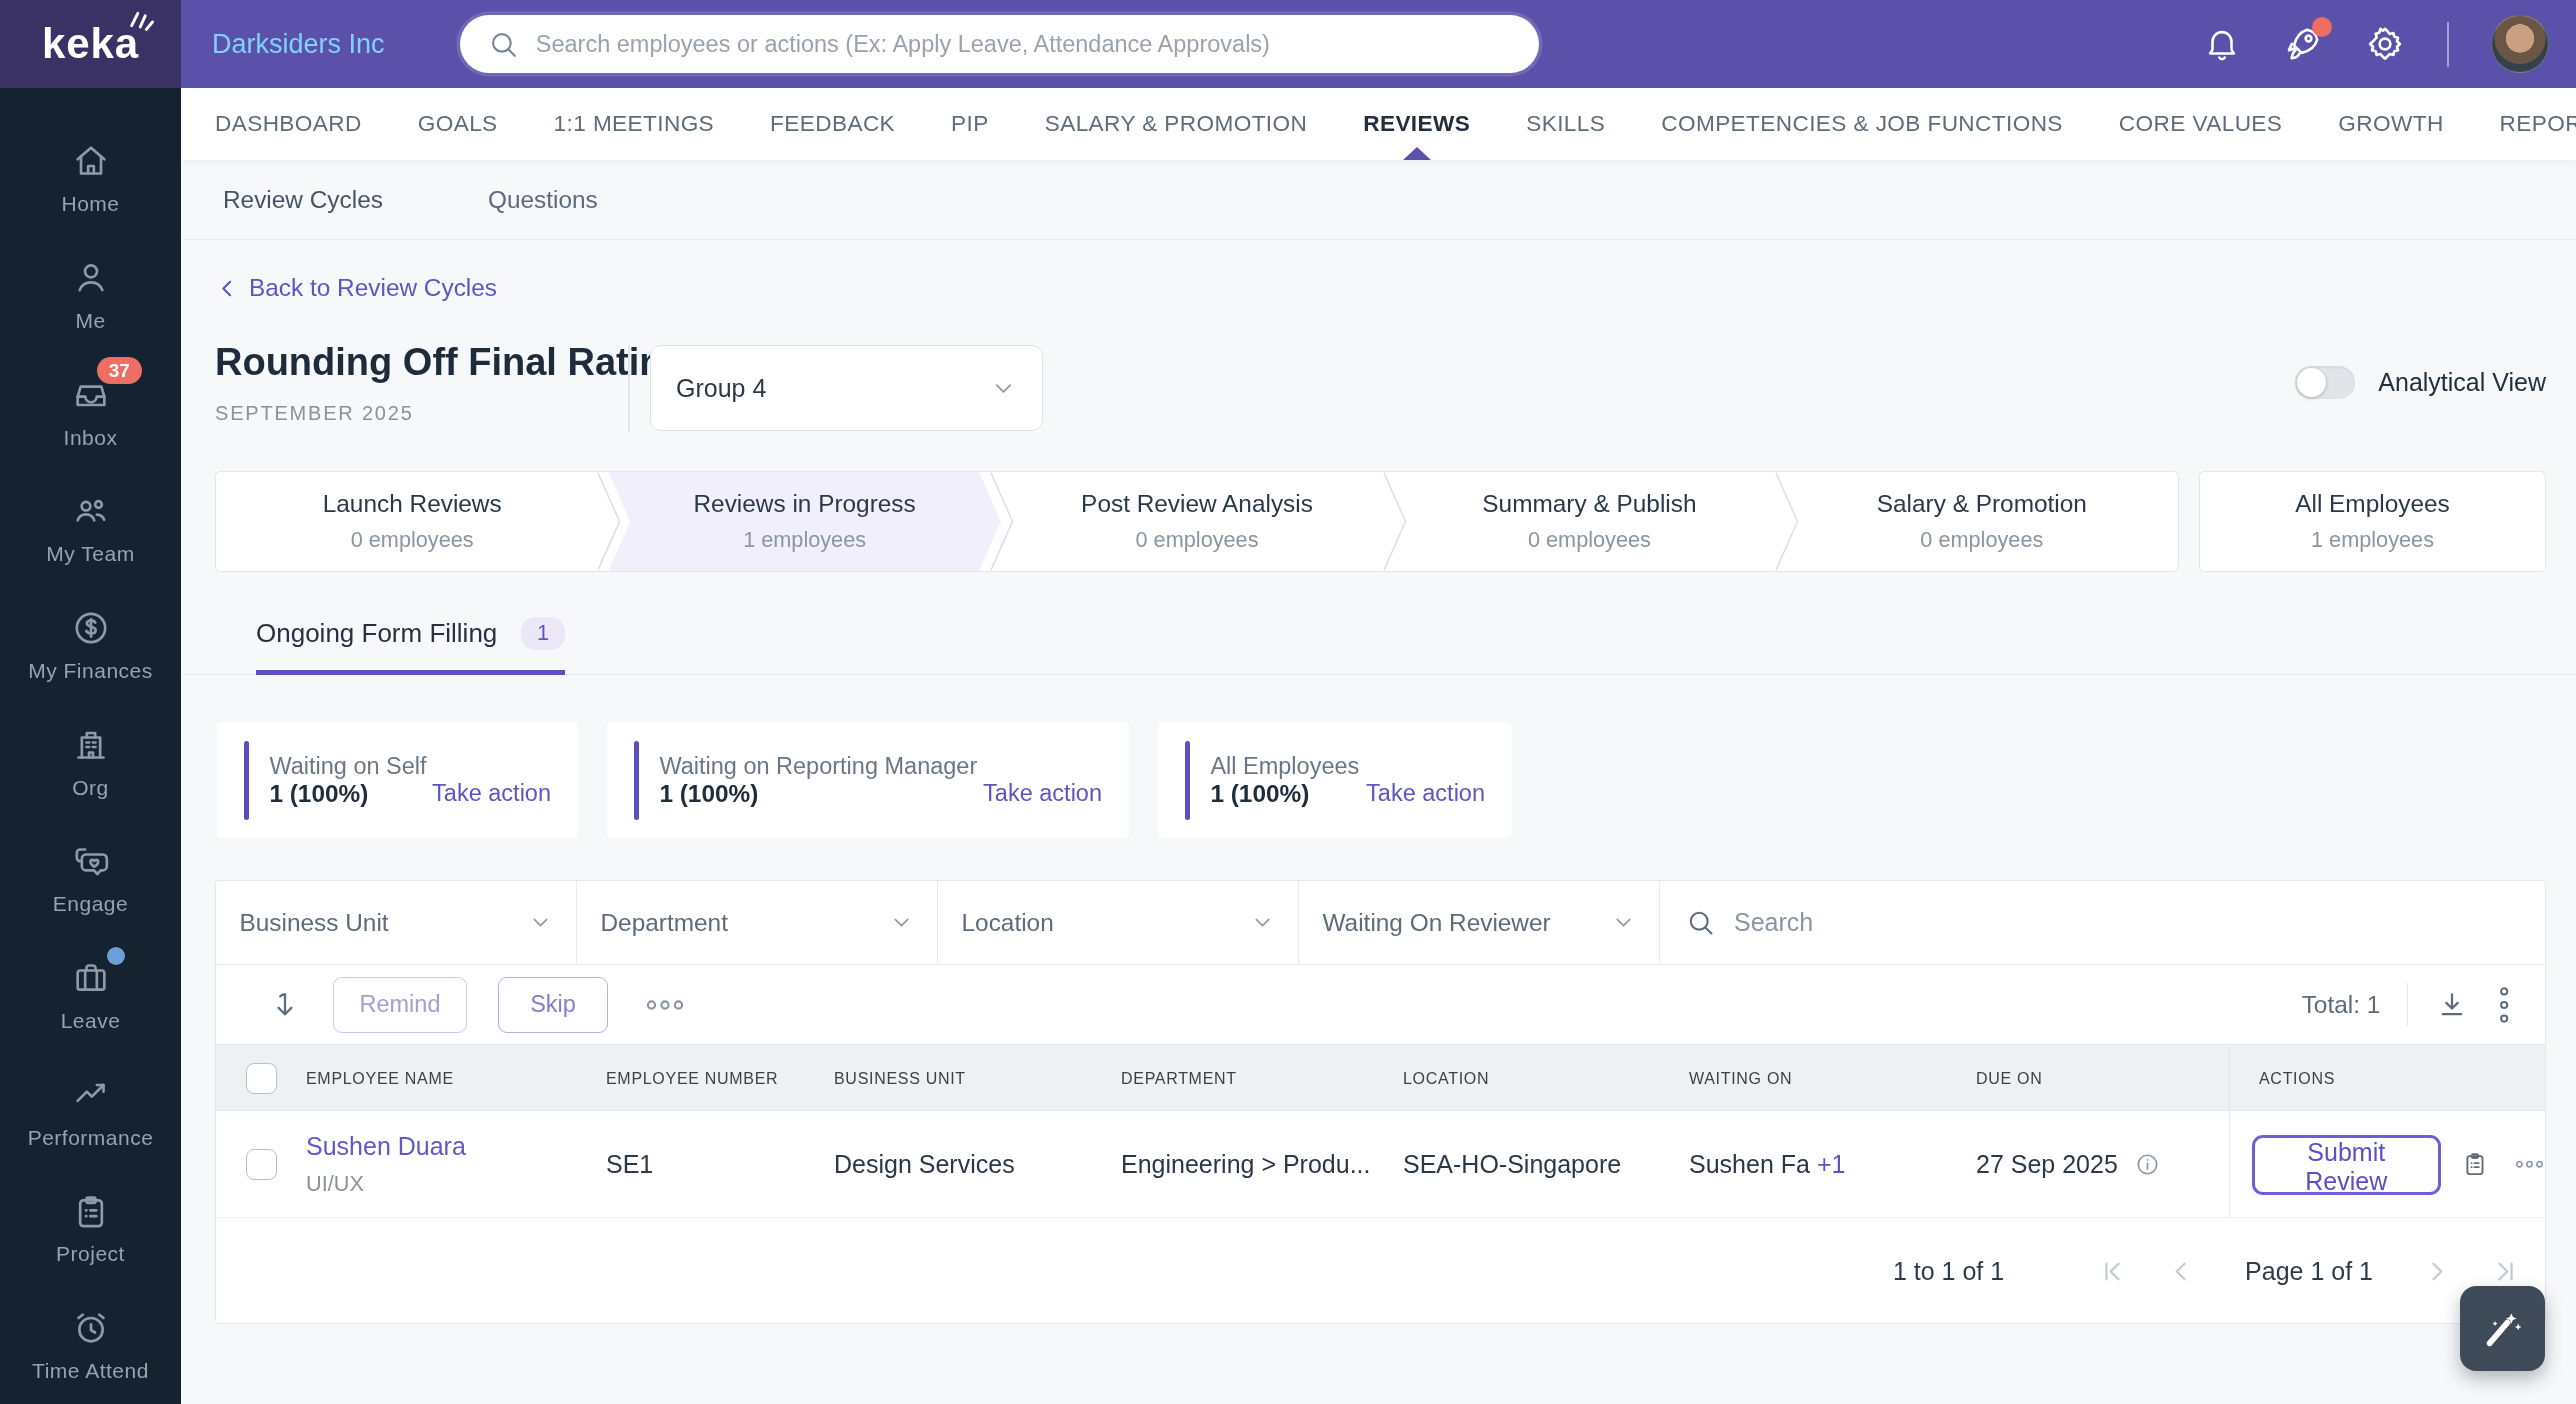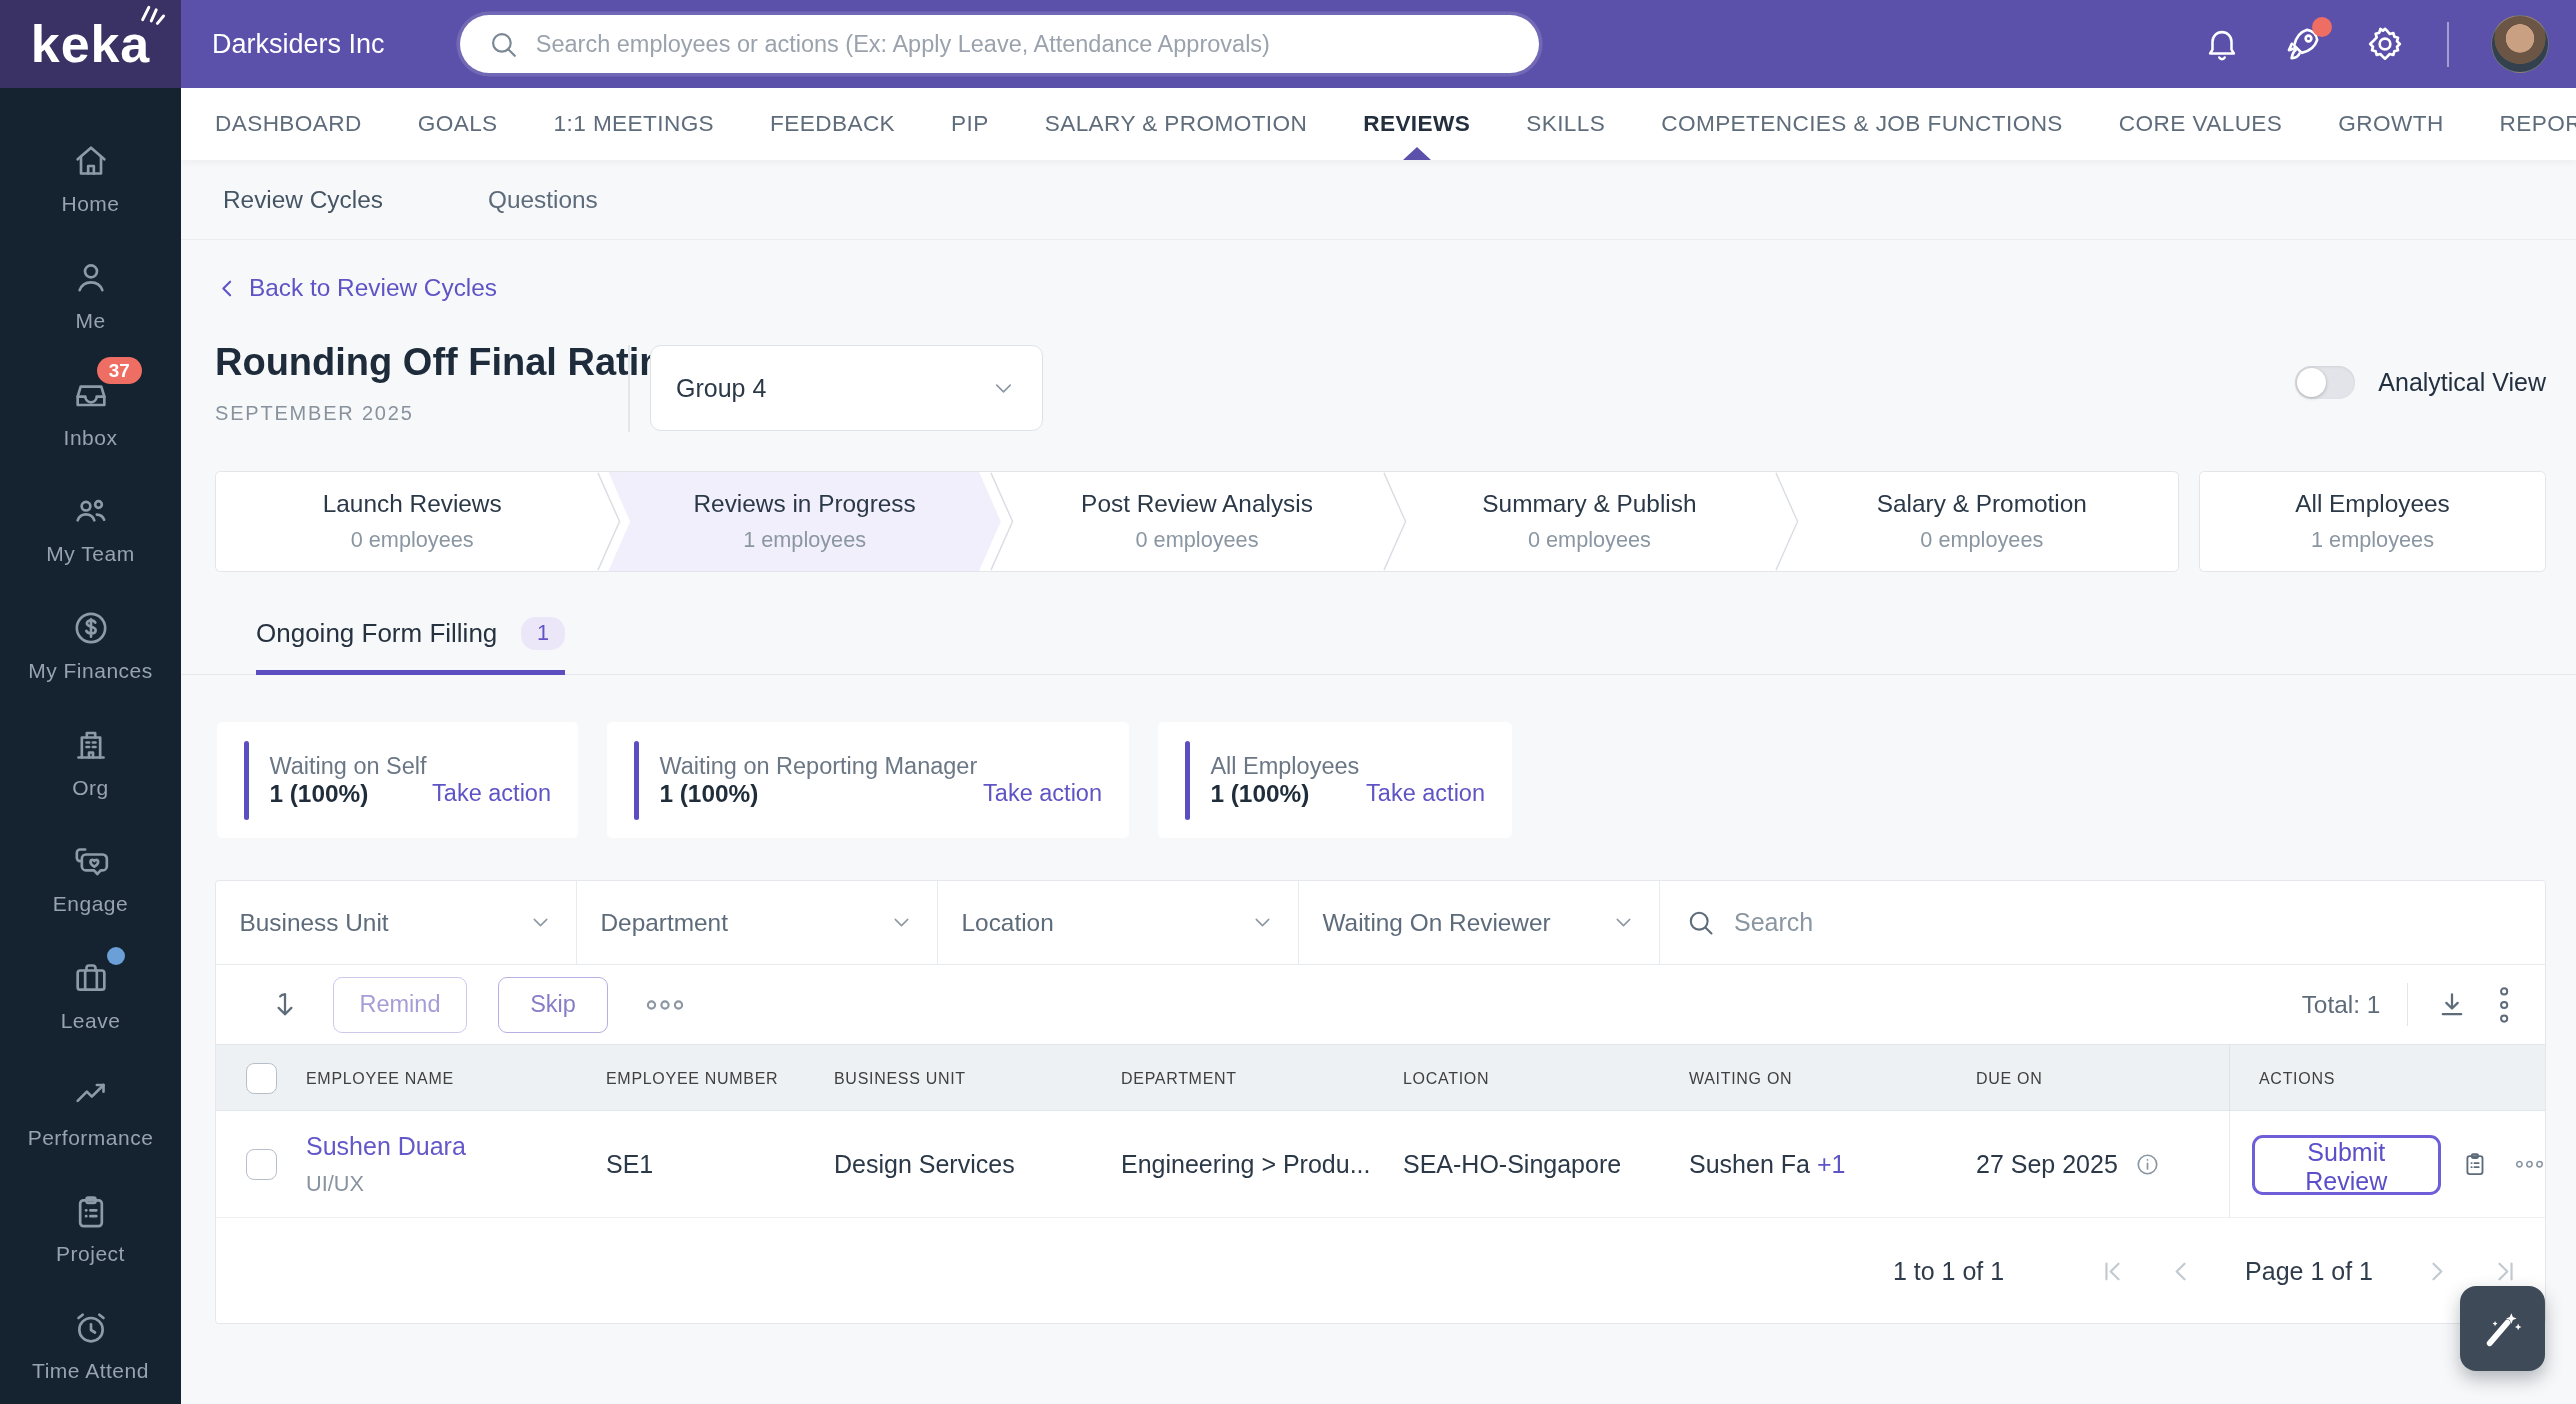--- a/index.html
+++ b/index.html
@@ -7,23 +7,23 @@
   body {
     font-family:"Liberation Sans","DejaVu Sans",sans-serif;
     background:#f7f8fa; color:#2b3847; overflow:hidden; position:relative;
   }
   svg { display:block; }
   .ico { stroke:currentColor; fill:none; stroke-width:1.6; stroke-linecap:round; stroke-linejoin:round; }
 
   
   .topbar { position:absolute; left:0; top:0; width:2576px; height:88px; background:#5b51ab; display:flex; align-items:center; z-index:30; }
   .logo-block { width:181px; height:88px; background:#3a3264; display:flex; align-items:center; justify-content:center; position:relative; flex:0 0 auto; }
-  .logo-word { color:#fff; font-size:52px; font-weight:bold; letter-spacing:0.9px; position:relative; }
+  .logo-word { color:#fff; font-size:42px; font-weight:bold; letter-spacing:0.9px; position:relative; }
   .logo-sparks { position:absolute; right:-18px; top:-14.4px; }
-  .company { color:#ffffff; font-size:27px; margin-left:31px; font-weight:400; }
+  .company { color:#7dd3fc; font-size:27px; margin-left:31px; font-weight:400; }
   .searchbar { position:absolute; left:460px; top:15.3px; width:1079px; height:58px; background:#fff; border-radius:29px; display:flex; align-items:center; padding:0 27px; box-shadow:0 0 0 3.6px rgba(255,255,255,.14); }
   .searchbar .search-ic { color:#7b8794; flex:0 0 auto; }
   .searchbar input { border:none; outline:none; flex:1; margin-left:16.3px; font-size:23.5px; color:#3c4958; font-family:inherit; background:transparent; }
   .searchbar input::placeholder { color:#9aa3ad; }
   .top-right { position:absolute; right:27px; top:0; height:88px; display:flex; align-items:center; gap:42px; color:#fff; }
   .top-ic { position:relative; cursor:pointer; }
   .top-ic .alert-dot { position:absolute; top:-7.2px; right:-9px; width:20px; height:20px; border-radius:50%; background:#ee6e63; }
   .top-divider { width:1.8px; height:45px; background:rgba(255,255,255,.45); }
   .avatar { width:58px; height:58px; border-radius:50%; background:radial-gradient(circle at 50% 40%, #c9a182 0 32%, #6b5646 33% 58%, #33404d 59%); border:1.8px solid rgba(255,255,255,.25); }
 

